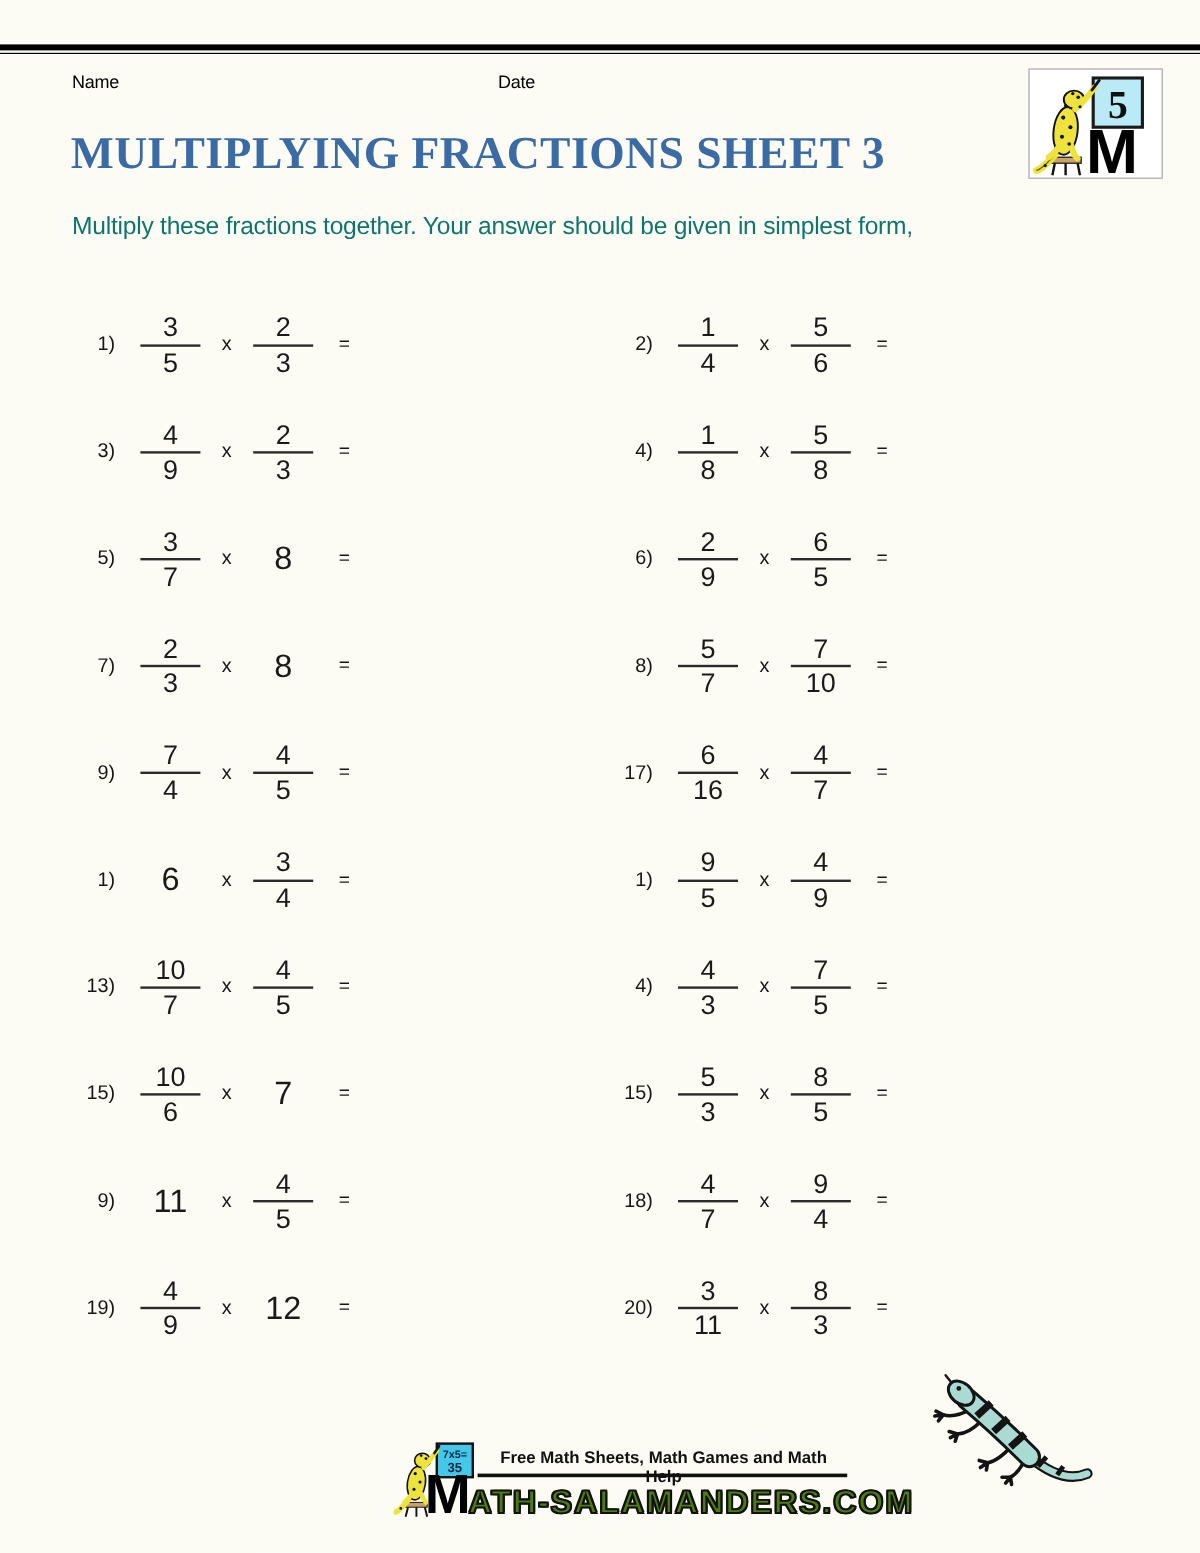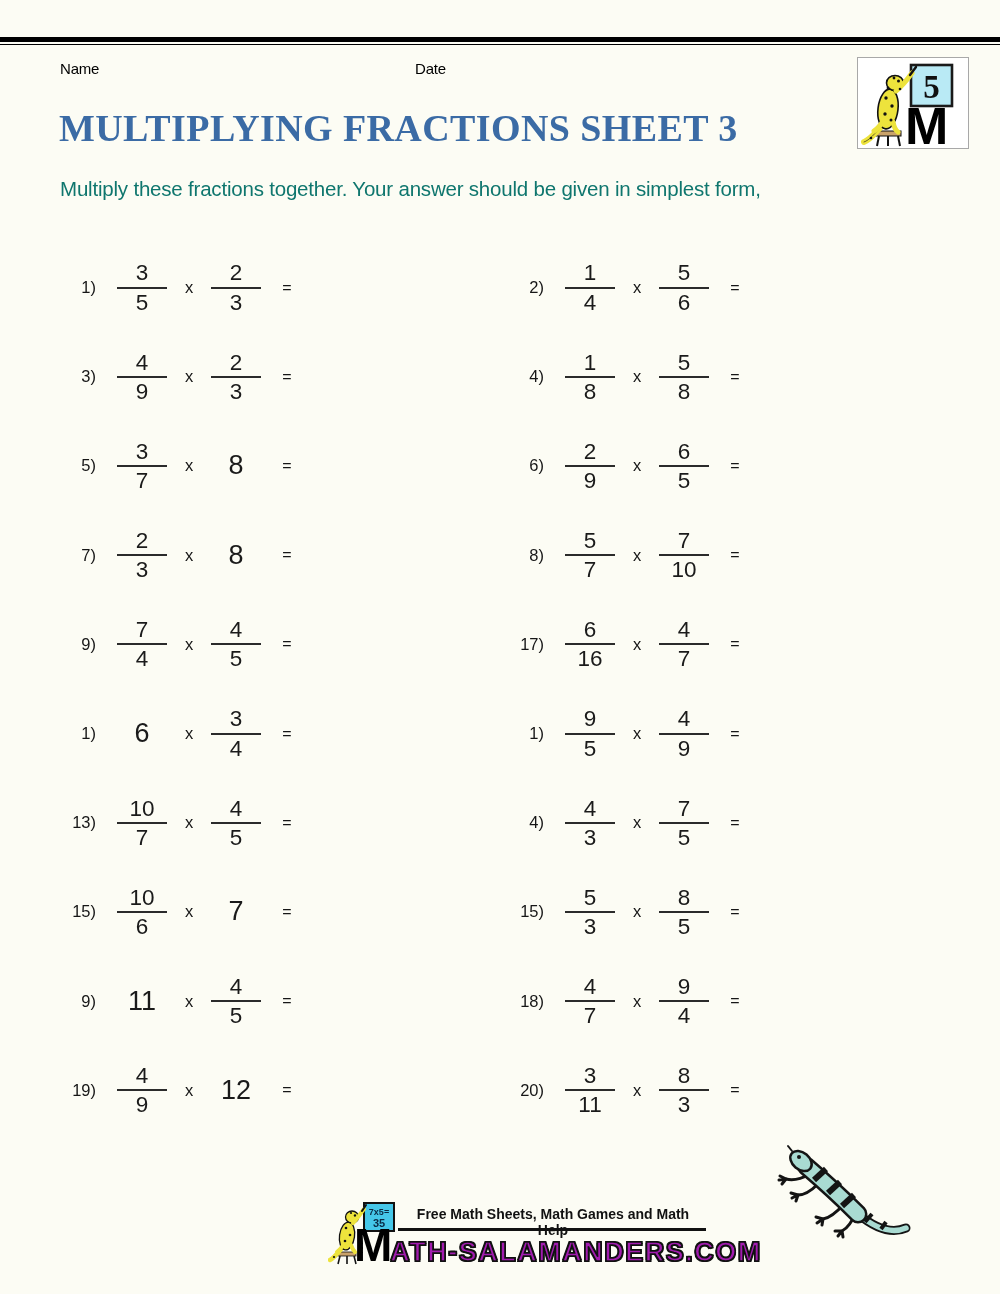--- a/index.html
+++ b/index.html
@@ -58,21 +58,21 @@
     text-align:center; font-size:14px; font-weight:bold; color:#111;
   }
   .footer-rule { position:absolute; left:398px; top:1228px; width:308px; height:3px; background:#111; }
   .brand-row {
     position:absolute; left:354px; top:1227px;
     display:flex; align-items:baseline; height:40px;
   }
   .brand-initial { font-size:46px; font-weight:bold; color:#000; line-height:36px; letter-spacing:-2px; }
   .brand-rest {
     font-size:27px; font-weight:bold; letter-spacing:1.5px; line-height:36px;
-    color:#a21caf; -webkit-text-stroke:1.5px #111;
+    color:#4d7c0f; -webkit-text-stroke:1.5px #111;
     text-shadow:1px 1px 0 #111, -1px -1px 0 #111, 1px -1px 0 #111, -1px 1px 0 #111;
   }
   .lizard { position:absolute; left:768px; top:1136px; }
 </style>
 </head>
 <body>
 
 <div class="page">
 
   <div class="top-rule">

